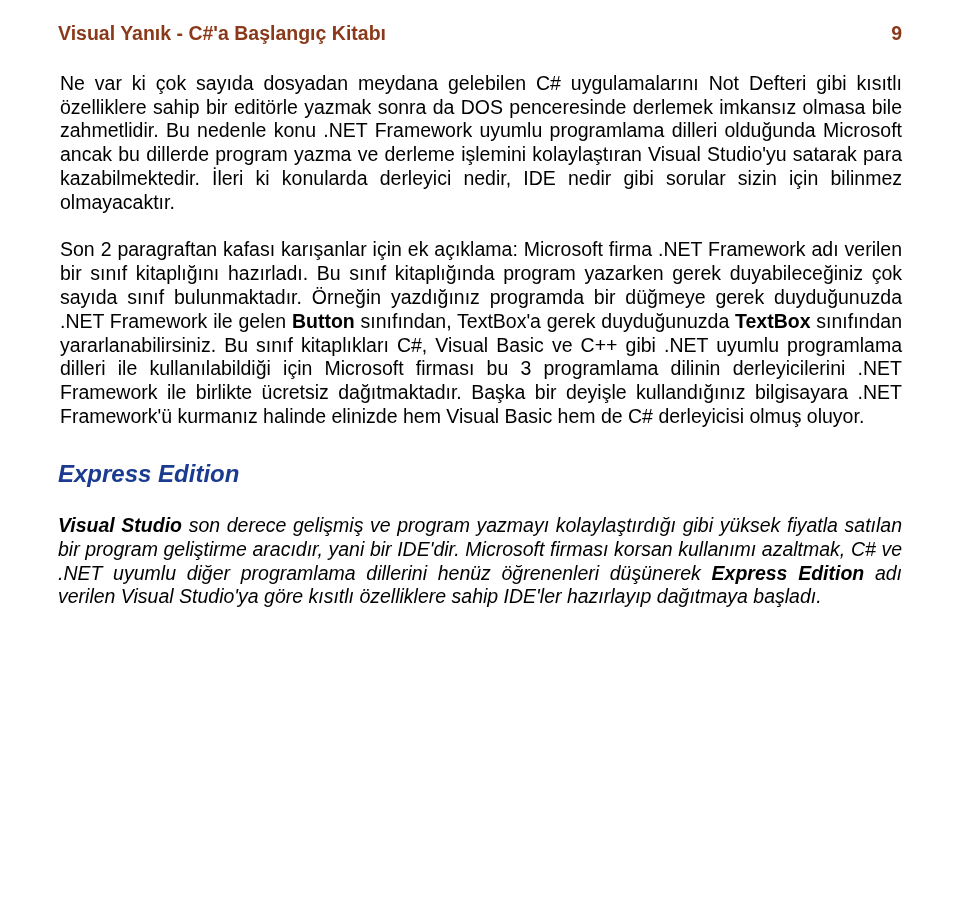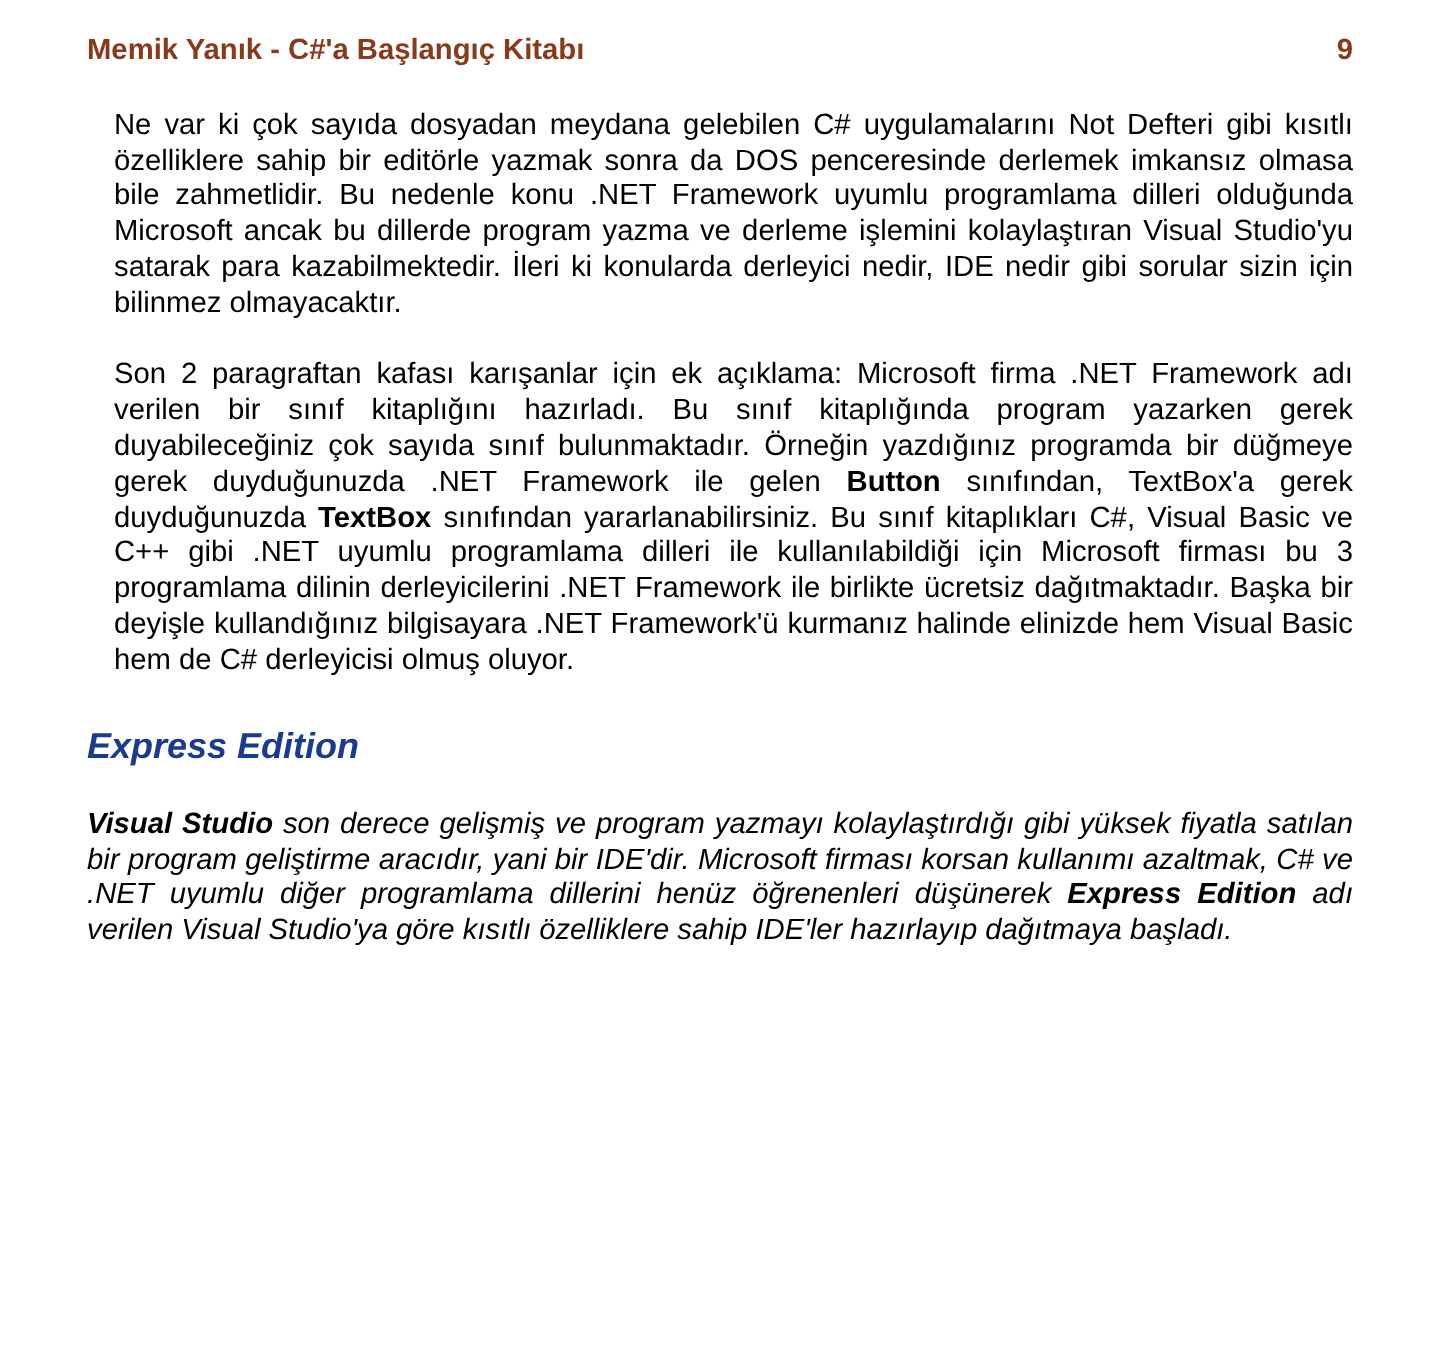--- a/index.html
+++ b/index.html
@@ -28,21 +28,21 @@
     font-weight: bold;
     font-size: 19.5px;
   }
   .page-number {
     color: #8a3a1a;
     font-weight: bold;
     font-size: 19.5px;
   }
   .para {
     text-align: justify;
-    margin: 0 0 24px 18px;
+    margin: 0 0 24px 2px;
   }
   .para-last {
     text-align: justify;
     margin: 0;
     font-style: italic;
   }
   .bold {
     font-weight: bold;
   }
   .section-heading {
@@ -52,21 +52,21 @@
     font-size: 24px;
     margin: 30px 0 26px 0;
   }
 </style>
 </head>
 <body>
 
 <div class="page">
 
   <div class="header-row">
-    <span class="header-title">Memik Yanık - C#'a Başlangıç Kitabı</span>
+    <span class="header-title">Visual Yanık - C#'a Başlangıç Kitabı</span>
     <span class="page-number">9</span>
   </div>
 
   <p class="para">Ne var ki çok sayıda dosyadan meydana gelebilen C# uygulamalarını Not Defteri gibi kısıtlı özelliklere sahip bir editörle yazmak sonra da DOS penceresinde derlemek imkansız olmasa bile zahmetlidir. Bu nedenle konu .NET Framework uyumlu programlama dilleri olduğunda Microsoft ancak bu dillerde program yazma ve derleme işlemini kolaylaştıran Visual Studio'yu satarak para kazabilmektedir. İleri ki konularda derleyici nedir, IDE nedir gibi sorular sizin için bilinmez olmayacaktır.</p>
 
   <p class="para">
     <span>Son 2 paragraftan kafası karışanlar için ek açıklama: Microsoft firma .NET Framework adı verilen bir sınıf kitaplığını hazırladı. Bu sınıf kitaplığında program yazarken gerek duyabileceğiniz çok sayıda sınıf bulunmaktadır. Örneğin yazdığınız programda bir düğmeye gerek duyduğunuzda .NET Framework ile gelen </span><span class="bold">Button</span><span> sınıfından, TextBox'a gerek duyduğunuzda </span><span class="bold">TextBox</span><span> sınıfından yararlanabilirsiniz. Bu sınıf kitaplıkları C#, Visual Basic ve C++ gibi .NET uyumlu programlama dilleri ile kullanılabildiği için Microsoft firması bu 3 programlama dilinin derleyicilerini .NET Framework ile birlikte ücretsiz dağıtmaktadır. Başka bir deyişle kullandığınız bilgisayara .NET Framework'ü kurmanız halinde elinizde hem Visual Basic hem de C# derleyicisi olmuş oluyor.</span>
   </p>
 
   <div class="section-heading">Express Edition</div>

